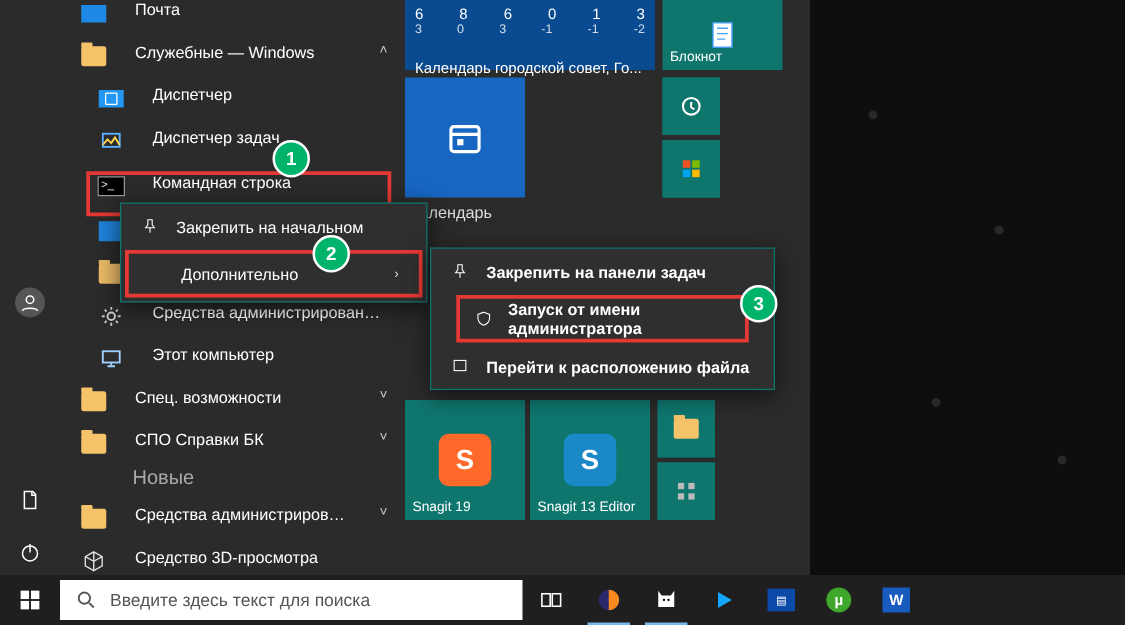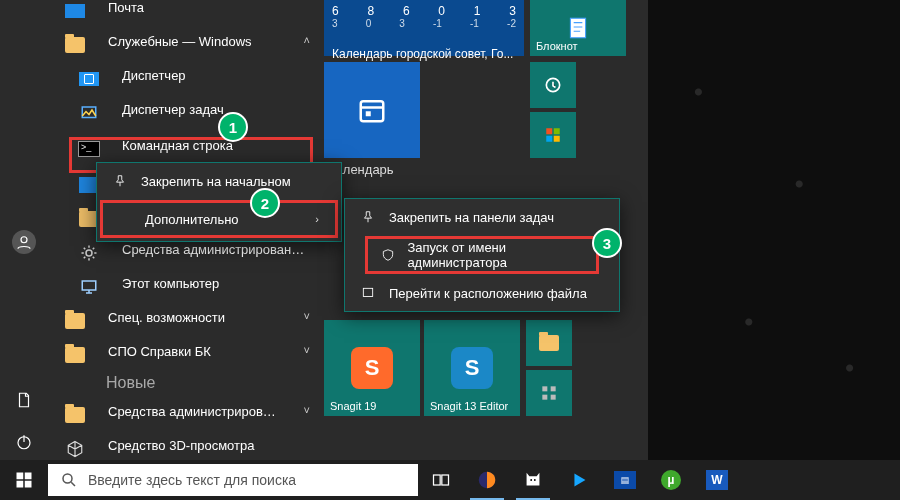--- a/index.html
+++ b/index.html
@@ -290,21 +290,21 @@
     <span>Закрепить на начальном</span>
   </div>
   <div class="row hl-red" style="margin:2px 4px 4px 4px">
     <span class="ric"></span>
     <span>Дополнительно</span>
     <span class="arr">›</span>
   </div>
 </div>
 <span style="position:absolute;left:276px;top:170px;color:#fff;font-size:13px;z-index:18">ране</span>
 
-<div class="ctx" style="left:344px; top:198px; width:276px;">
+<div class="ctx" style="left:344px; top:198px; width:276px;font-weight:bold;">
   <div class="row">
     <span class="ric">
         <svg viewBox="0 0 24 24" width="14" height="14">
           <path d="M9 3h6v7l3 4H6l3-4z" fill="none" stroke="#fff" stroke-width="1.5"></path>
           <path d="M12 14v7" stroke="#fff" stroke-width="1.5"></path>
         </svg>
       </span>
     <span>Закрепить на панели задач</span>
   </div>
   <div class="row hl-red" style="margin:2px 21px">

